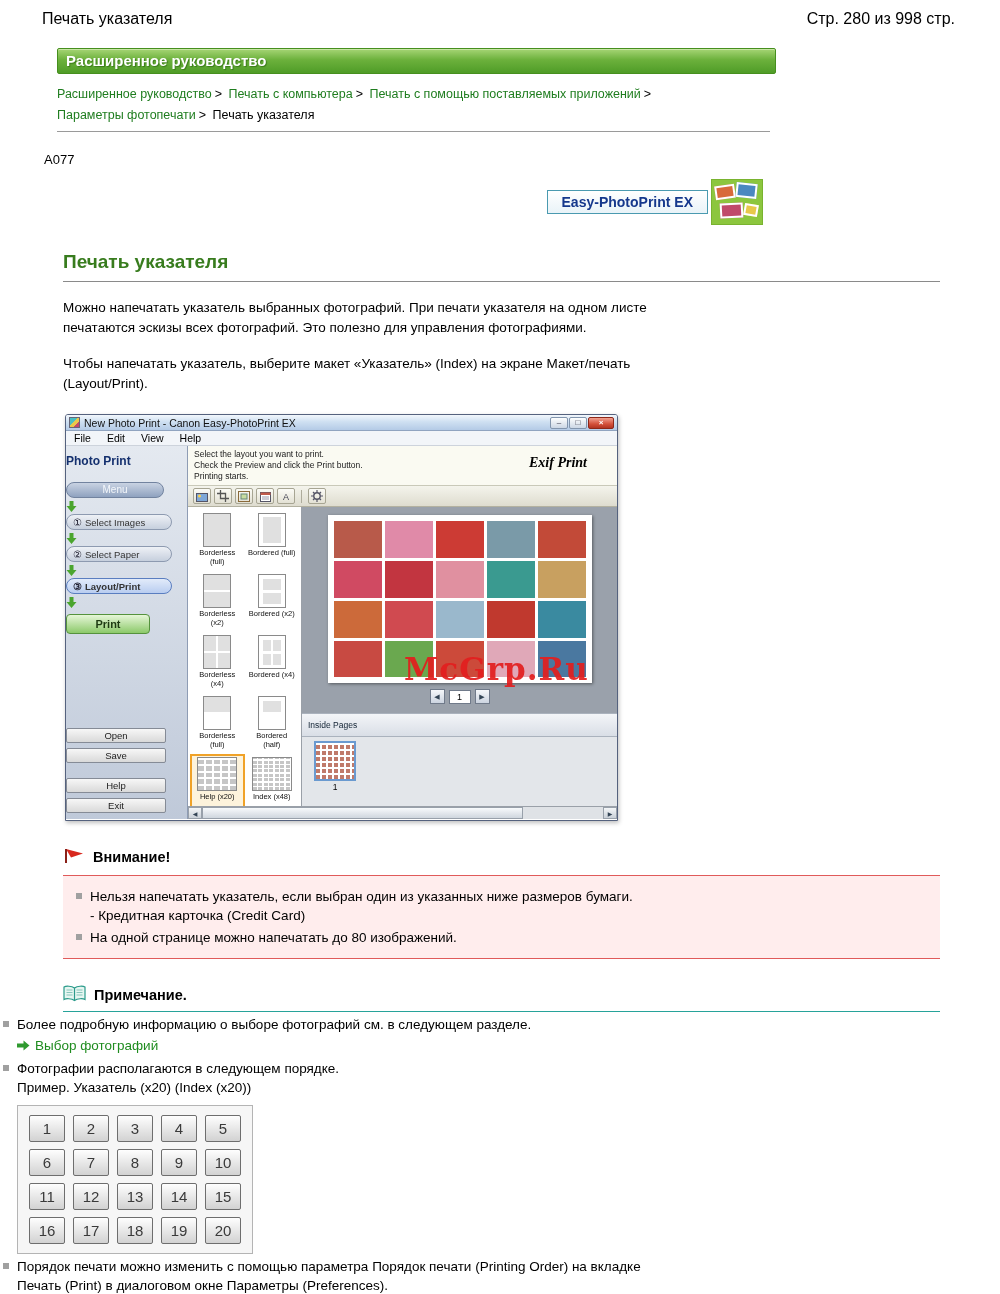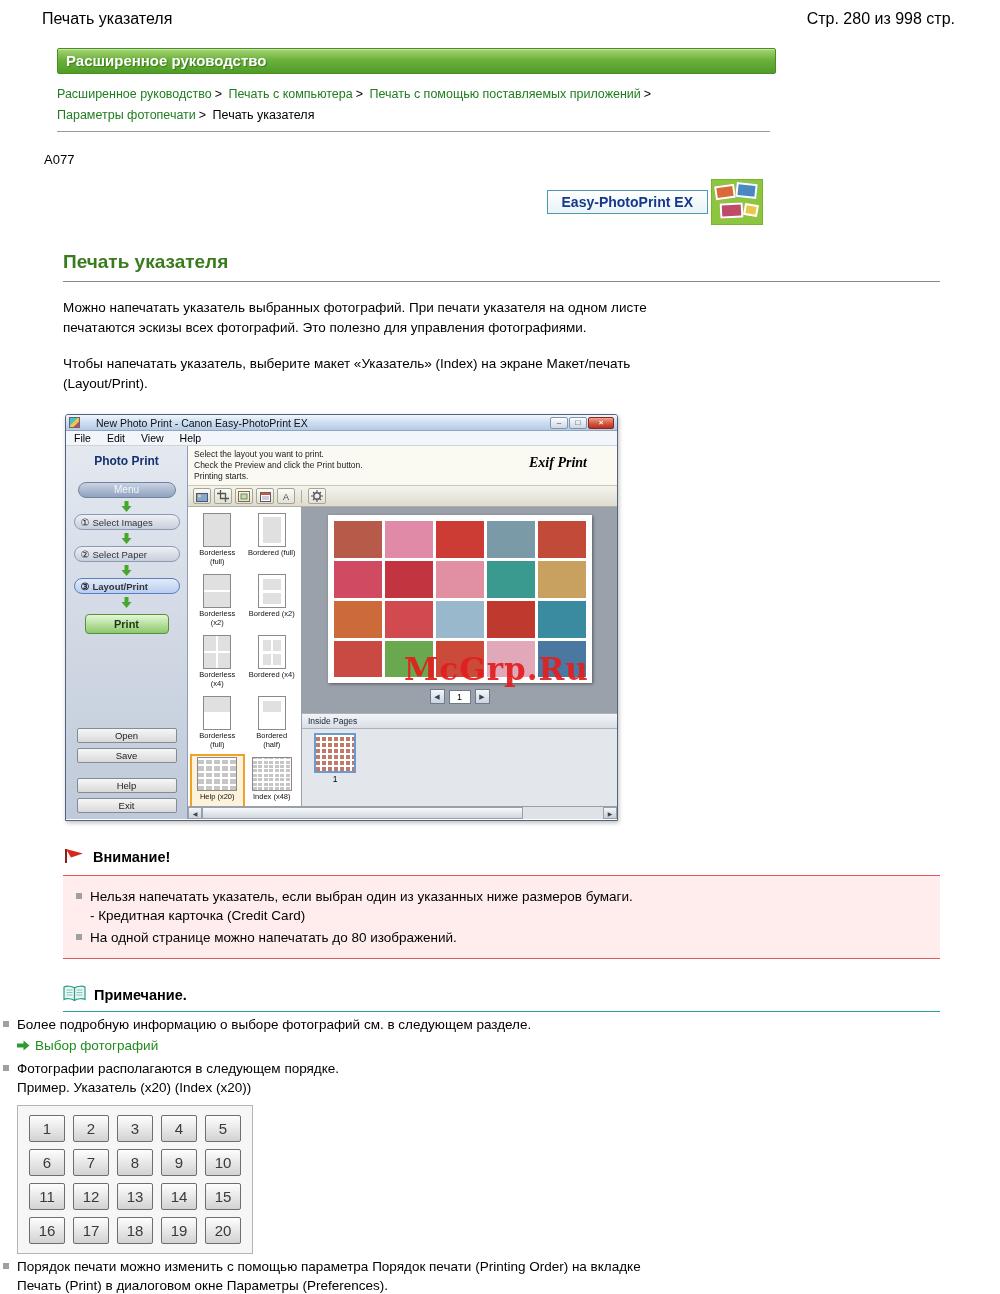--- a/index.html
+++ b/index.html
@@ -52,40 +52,40 @@
   .para { margin:16px 60px 0 63px; width:640px; font-size:13.5px; line-height:20px; }
 
   
   .appwin {
     position:relative; margin:20px 0 0 65px; width:553px; height:407px;
     border:1px solid #55627e; border-radius:3px 3px 0 0; overflow:hidden; background:#fff;
     box-shadow:1px 2px 4px rgba(0,0,0,.25);
   }
   .titlebar {
     height:16px; background:linear-gradient(#f2f7fc,#cfe0f2 45%,#b4cbe6);
-    border-bottom:1px solid #90a4c0; display:flex; align-items:center; gap:16px; padding:0 3px; font-size:10.5px;
+    border-bottom:1px solid #90a4c0; display:flex; align-items:center; gap:4px; padding:0 3px; font-size:10.5px;
   }
   .app-ico { width:11px; height:11px; border:1px solid #667; background:linear-gradient(135deg,#4ac0c0 0 40%,#e8c84a 40% 70%,#c04a6a 70%); }
   .tb-title { flex:1; color:#111; white-space:nowrap; overflow:hidden; }
   .wbtns { display:flex; gap:1px; }
   .wbtn {
     width:18px; height:12px; border:1px solid #8295ad; border-radius:2px;
     background:linear-gradient(#fdfefe,#ccd7e5); font-size:8px; line-height:10px; text-align:center; color:#334;
   }
   .wbtn.close { width:26px; background:linear-gradient(#f0a090,#d4503a 60%,#b23422); border-color:#8e2718; color:#fff; font-weight:bold; }
 
   .menubar { height:15px; background:#f2f5f9; border-bottom:1px solid #cdd3dc; display:flex; align-items:center; font-size:10.5px; }
   .menubar span { padding:0 8px; }
 
   .appbody { display:flex; height:373px; background:#fff; }
 
   
   .side {
     width:122px; background:linear-gradient(180deg,#e4e9f0,#bfc9d9);
-    border-right:1px solid #8e9cb4; display:flex; flex-direction:column; align-items:center;
+    border-right:1px solid #8e9cb4; display:flex; flex-direction:column; align-items:flex-start;
     padding:8px 0 6px;
   }
   .side-title { color:#14306e; font-weight:bold; font-size:12px; margin-bottom:14px; }
   .btn-menu {
     width:98px; height:16px; border-radius:8px; border:1px solid #72839f;
     background:linear-gradient(#c9d3e2,#8fa2bf); color:#f4f7fb; font-size:10px; text-align:center; line-height:14px;
   }
   .darr { height:16px; display:flex; align-items:center; }
   .step {
     width:106px; height:16px; border-radius:8px; border:1px solid #8d9ab0;
@@ -158,21 +158,21 @@
   .sheet {
     width:264px; height:168px; background:#fff; margin-top:8px;
     box-shadow:1px 1px 3px rgba(0,0,0,.45);
     display:grid; grid-template-columns:repeat(5,1fr); grid-auto-rows:1fr; gap:3px; padding:6px;
   }
   .pager { display:flex; align-items:center; gap:4px; margin-top:6px; }
   .pgbtn { width:15px; height:15px; border:1px solid #707a8a; background:linear-gradient(#f5f7fa,#ccd4e0); font-size:7px; color:#345; display:flex; align-items:center; justify-content:center; }
   .pgnum { width:22px; height:14px; background:#fff; border:1px solid #707a8a; font-size:9px; text-align:center; line-height:13px; }
 
   .inside-bar {
-    height:16px; background:linear-gradient(#f3f5f8,#d9dee6);
+    height:24px; background:linear-gradient(#f3f5f8,#d9dee6);
     border-top:1px solid #aab2bd; border-bottom:1px solid #aab2bd;
     font-size:8.5px; padding-left:6px; color:#123; display:flex; align-items:center;
   }
   .inside-area { flex:1; background:#e3e6ea; padding:4px 0 0 8px; }
   .ithumb-wrap { width:50px; text-align:center; }
   .ithumb {
     width:42px; height:40px; margin:0 auto; border:2px solid #6a9ad0;
     background-color:#fff;
     background-image:repeating-linear-gradient(90deg,transparent 0 4px,#fff 4px 6px),
                      repeating-linear-gradient(0deg,#c07a6a 0 4px,#fff 4px 6px);

